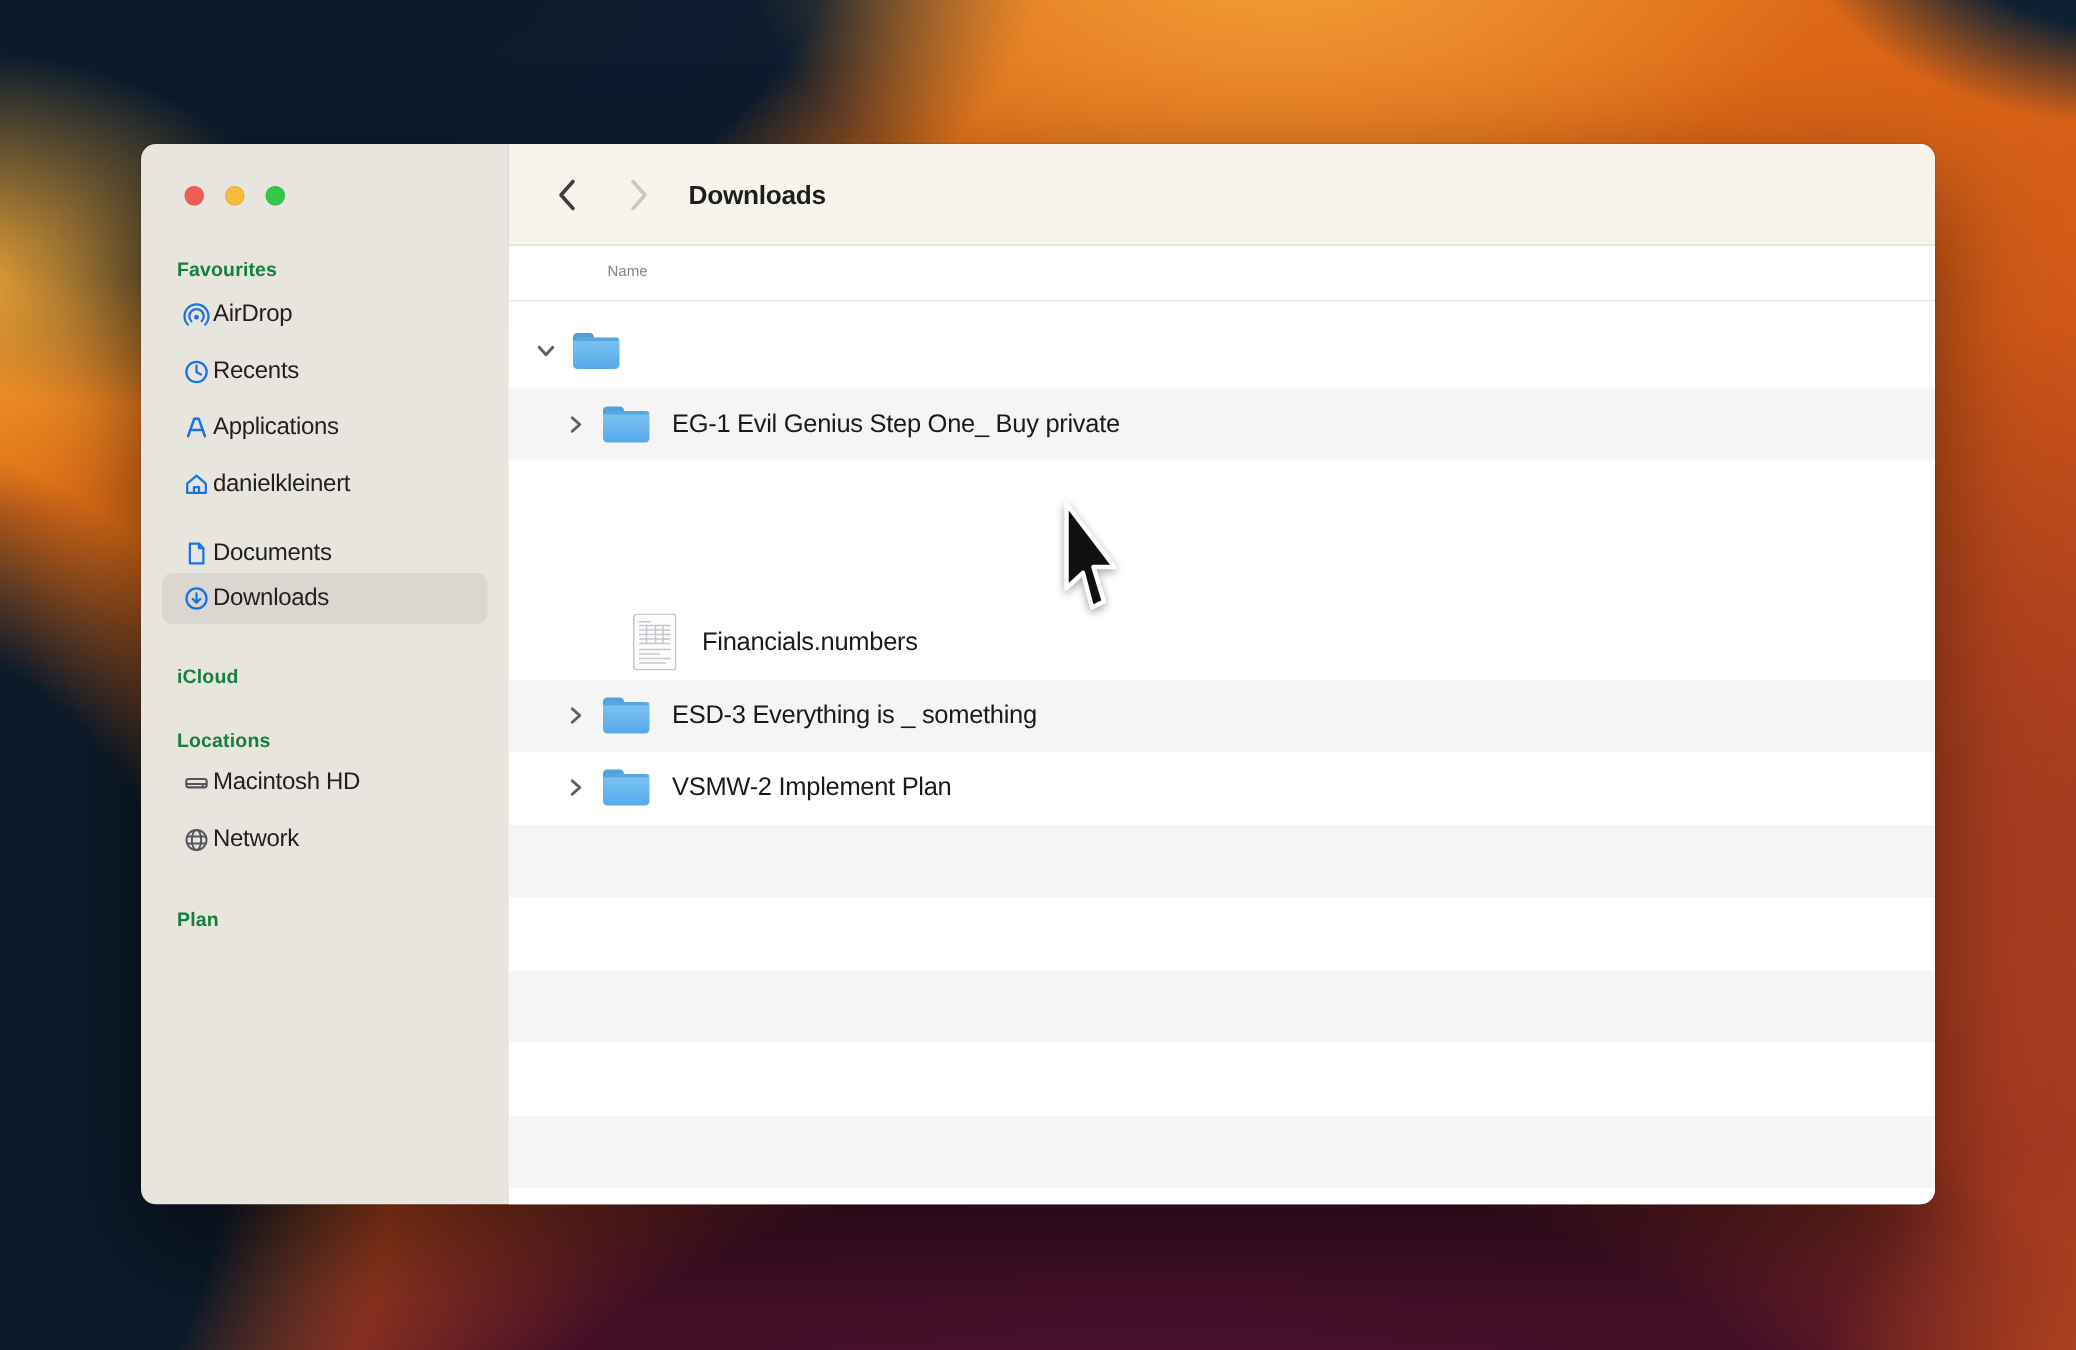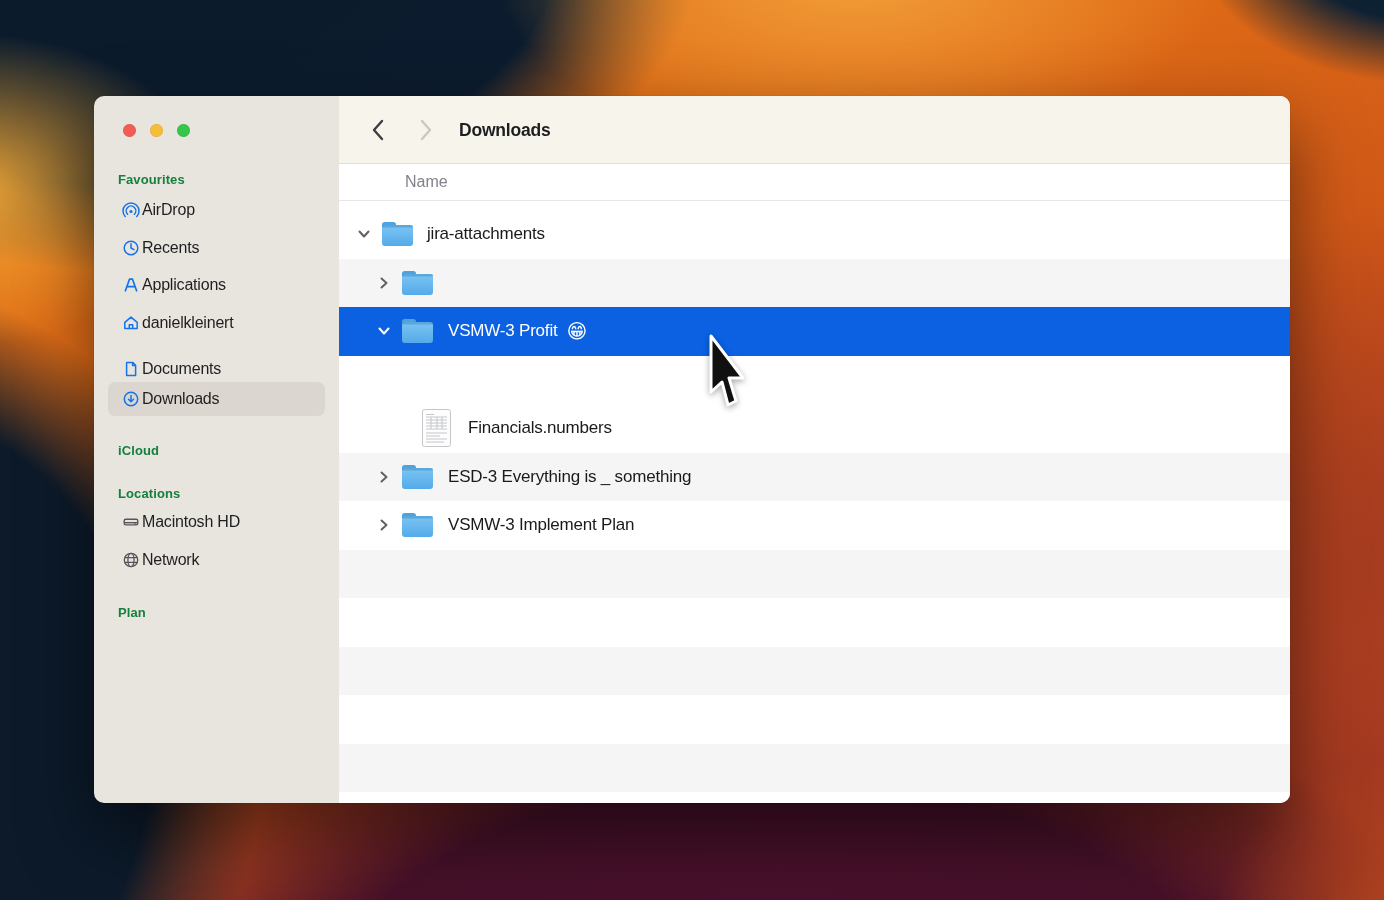--- a/index.html
+++ b/index.html
@@ -45,21 +45,21 @@
   .content{ position:relative; flex:1; background:#fff; }
   .toolbar{ position:absolute; left:0; top:0; right:0; height:68px; background:#f7f4ec;
        border-bottom:1px solid #e2dfd6; }
   .nav-btn{ position:absolute; top:22px; width:14px; height:24px; }
   .nav-back{ left:32px; }
   .nav-fwd{ left:80px; }
   .tb-title{ position:absolute; left:120px; top:0; line-height:68px; font-size:17.5px;
        font-weight:bold; color:#1e1e20; letter-spacing:-.2px; }
   .colhead{ position:absolute; left:0; top:68px; right:0; height:37px; background:#fff;
        border-bottom:1px solid #e6e6e7; }
-  .colhead .col-label{ position:absolute; left:66px; line-height:36px; font-size:16px;
+  .colhead .col-label{ position:absolute; left:66px; line-height:36px; font-size:10px;
        color:#82828a; }
   .list{ position:absolute; left:0; top:105px; right:0; bottom:0; background:#fff;
        overflow:hidden; }
   .row{ position:absolute; left:0; right:0; height:48.5px; }
   .row.alt{ background:#f4f5f4; }
   .row.selected{ background:#0b61e2; }
   .row .disc{ position:absolute; top:50%; transform:translateY(-50%); width:14px; height:14px; }
   .row .ficon{ position:absolute; top:50%; transform:translateY(-50%); display:flex; }
   .row .fname{ position:absolute; top:0; line-height:48.5px; font-size:17px; color:#1a1a1c;
        letter-spacing:-.2px; white-space:nowrap; }
@@ -195,46 +195,33 @@
           <span class="disc" style="left: 18px;"><svg width="14" height="14" viewBox="0 0 14 14">
               <polyline points="2.5,4.5 7,9.5 11.5,4.5" fill="none" stroke="#606066" stroke-width="2" stroke-linecap="round" stroke-linejoin="round"></polyline>
             </svg></span>
           <span class="ficon" style="left: 42px;">
             <svg width="33" height="27" viewBox="0 0 33 27">
               <rect x="1" y="1.5" width="14" height="9" rx="2.8" fill="#4fa3dc"></rect>
               <rect x="1" y="4.5" width="31" height="21" rx="3" fill="url(#foldg)"></rect>
               <rect x="1" y="4.5" width="31" height="2.4" rx="1.2" fill="rgba(32,116,180,.35)"></rect>
             </svg>
           </span>
-          <span class="fname" style="left: 88px;"><span>jira-attachments</span></span>
         </div>
         <div class="row alt" style="top: 57.5px;">
           <span class="disc" style="left: 38px;"><svg width="14" height="14" viewBox="0 0 14 14">
               <polyline points="4.5,2.5 9.5,7 4.5,11.5" fill="none" stroke="#606066" stroke-width="2" stroke-linecap="round" stroke-linejoin="round"></polyline>
             </svg></span>
           <span class="ficon" style="left: 62px;">
             <svg width="33" height="27" viewBox="0 0 33 27">
               <rect x="1" y="1.5" width="14" height="9" rx="2.8" fill="#4fa3dc"></rect>
               <rect x="1" y="4.5" width="31" height="21" rx="3" fill="url(#foldg)"></rect>
               <rect x="1" y="4.5" width="31" height="2.4" rx="1.2" fill="rgba(32,116,180,.35)"></rect>
             </svg>
           </span>
-        </div>
-        <div class="row selected" style="top: 106px;">
-          <span class="disc" style="left: 38px;"><svg width="14" height="14" viewBox="0 0 14 14">
-              <polyline points="2.5,4.5 7,9.5 11.5,4.5" fill="none" stroke="#ffffff" stroke-width="2" stroke-linecap="round" stroke-linejoin="round"></polyline>
-            </svg></span>
-          <span class="ficon" style="left: 62px;">
-            <svg width="33" height="27" viewBox="0 0 33 27">
-              <rect x="1" y="1.5" width="14" height="9" rx="2.8" fill="#4fa3dc"></rect>
-              <rect x="1" y="4.5" width="31" height="21" rx="3" fill="url(#foldg)"></rect>
-              <rect x="1" y="4.5" width="31" height="2.4" rx="1.2" fill="rgba(32,116,180,.35)"></rect>
-            </svg>
-          </span>
-          <span class="fname" style="left: 109px;"><span>VSMW-3 Profit</span><span class="emoji">😁</span></span>
+          <span class="fname" style="left: 109px;"><span>EG-1 Evil Genius Step One_ Buy private</span></span>
         </div>
         <div class="row" style="top: 203px;">
           <span class="ficon" style="left: 83px;">
             <svg width="29" height="38" viewBox="0 0 29 38">
               <rect x=".5" y=".5" width="28" height="37" rx="2" fill="#fdfdfd" stroke="#c6c6c9"></rect>
               <g stroke="#c3c6cb" stroke-width="1" fill="none">
                 <path d="M4,5.5 H12"></path>
                 <path d="M4,8 H25 M4,11 H25 M4,14 H25 M4,17 H25 M4,20 H25"></path>
                 <path d="M9,8 V20 M15,8 V20 M20,8 V20"></path>
                 <path d="M4,24 H25 M4,27 H18 M4,30 H25 M4,33 H22"></path>
@@ -260,21 +247,21 @@
           <span class="disc" style="left: 38px;"><svg width="14" height="14" viewBox="0 0 14 14">
               <polyline points="4.5,2.5 9.5,7 4.5,11.5" fill="none" stroke="#606066" stroke-width="2" stroke-linecap="round" stroke-linejoin="round"></polyline>
             </svg></span>
           <span class="ficon" style="left: 62px;">
             <svg width="33" height="27" viewBox="0 0 33 27">
               <rect x="1" y="1.5" width="14" height="9" rx="2.8" fill="#4fa3dc"></rect>
               <rect x="1" y="4.5" width="31" height="21" rx="3" fill="url(#foldg)"></rect>
               <rect x="1" y="4.5" width="31" height="2.4" rx="1.2" fill="rgba(32,116,180,.35)"></rect>
             </svg>
           </span>
-          <span class="fname" style="left: 109px;"><span>VSMW-3 Implement Plan</span></span>
+          <span class="fname" style="left: 109px;"><span>VSMW-2 Implement Plan</span></span>
         </div>
         <div class="row alt" style="top: 348.5px;"></div>
         <div class="row" style="top: 397px;"></div>
         <div class="row alt" style="top: 445.5px;"></div>
         <div class="row" style="top: 494px;"></div>
         <div class="row alt" style="top: 542.5px;"></div>
       </div>
   </div>
 
 </div>

